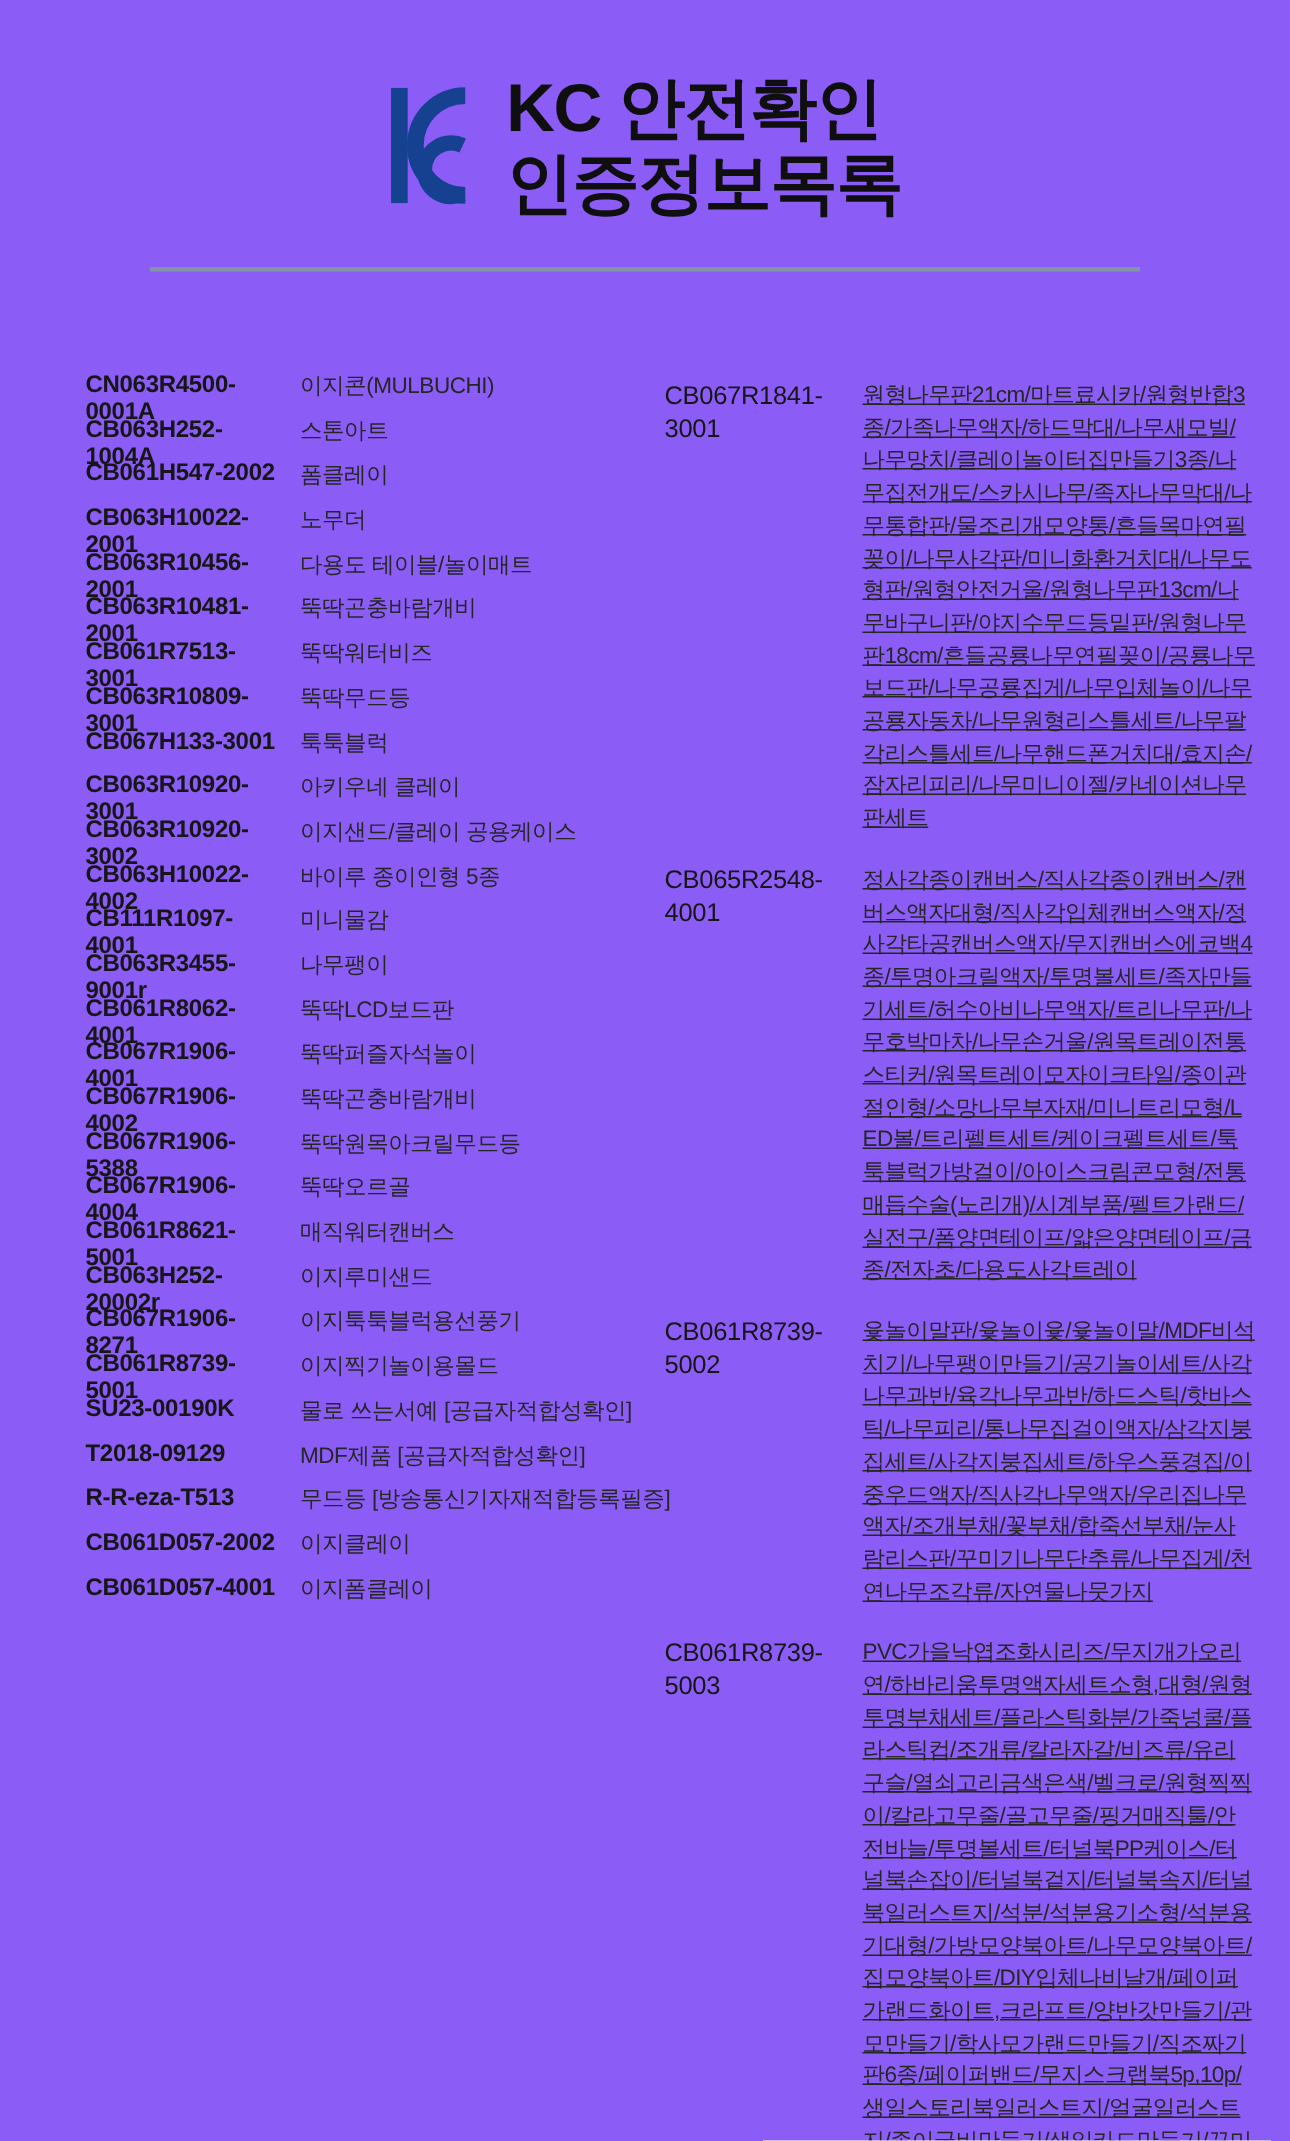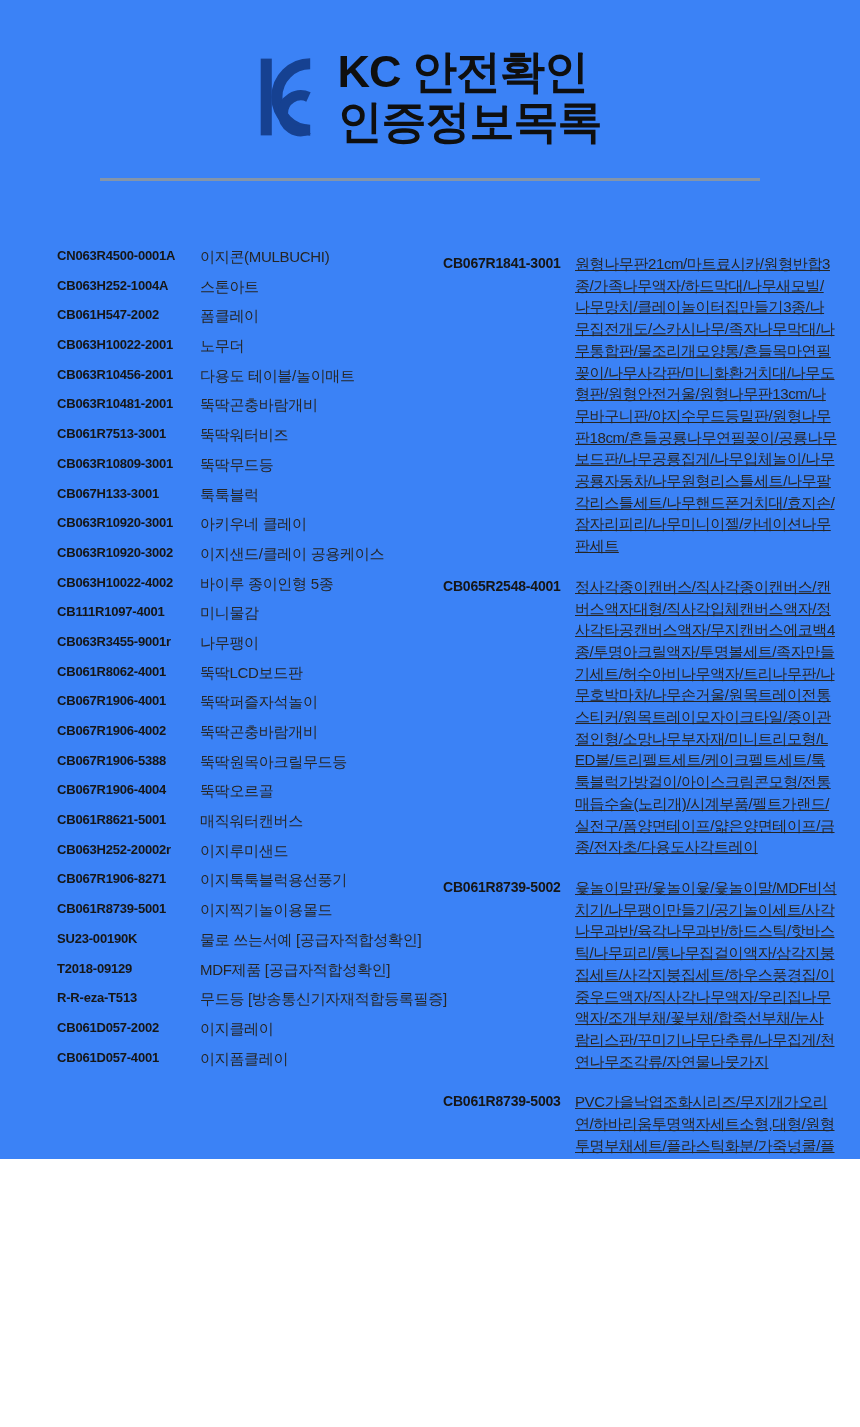--- a/index.html
+++ b/index.html
@@ -1,20 +1,20 @@
 <!DOCTYPE html>
 <html><head>
 <meta charset="utf-8">
 <style>
   html, body { margin: 0; padding: 0; background: #ffffff; }
   .page {
     position: relative;
     width: 860px;
-    height: 1159px;
-    background: #3b82f6;
+    height: 1427px;
+    background: #8b5cf6;
     font-family: "Liberation Sans", sans-serif;
     color: #1a1a1a;
     overflow: hidden;
   }
   .header {
     display: flex;
     justify-content: center;
     align-items: center;
     gap: 21px;
     padding-top: 47px;
@@ -42,41 +42,41 @@
   .left-row {
     display: flex;
     height: 29.7px;
     font-size: 15px;
     align-items: flex-start;
   }
   .left-row .code {
     width: 133px;
     flex-shrink: 0;
     font-weight: bold;
-    font-size: 13px;
+    font-size: 16px;
     letter-spacing: -0.2px;
     color: #161616;
   }
   .left-row .name {
     color: #262626;
     letter-spacing: -0.3px;
     white-space: nowrap;
     margin-left: 10px;
   }
   .col-right { width: 400px; padding-top: 5px; }
   .right-block {
     display: flex;
     margin-bottom: 19px;
     font-size: 15px;
   }
   .right-block .code {
     width: 132px;
     flex-shrink: 0;
-    font-weight: bold;
-    font-size: 14px;
+    font-weight: normal;
+    font-size: 17px;
     letter-spacing: -0.2px;
     line-height: 21.7px;
     color: #161616;
   }
   .right-block .products {
     width: 262px;
     line-height: 21.7px;
     color: #262626;
     letter-spacing: -0.4px;
     word-break: break-all;

